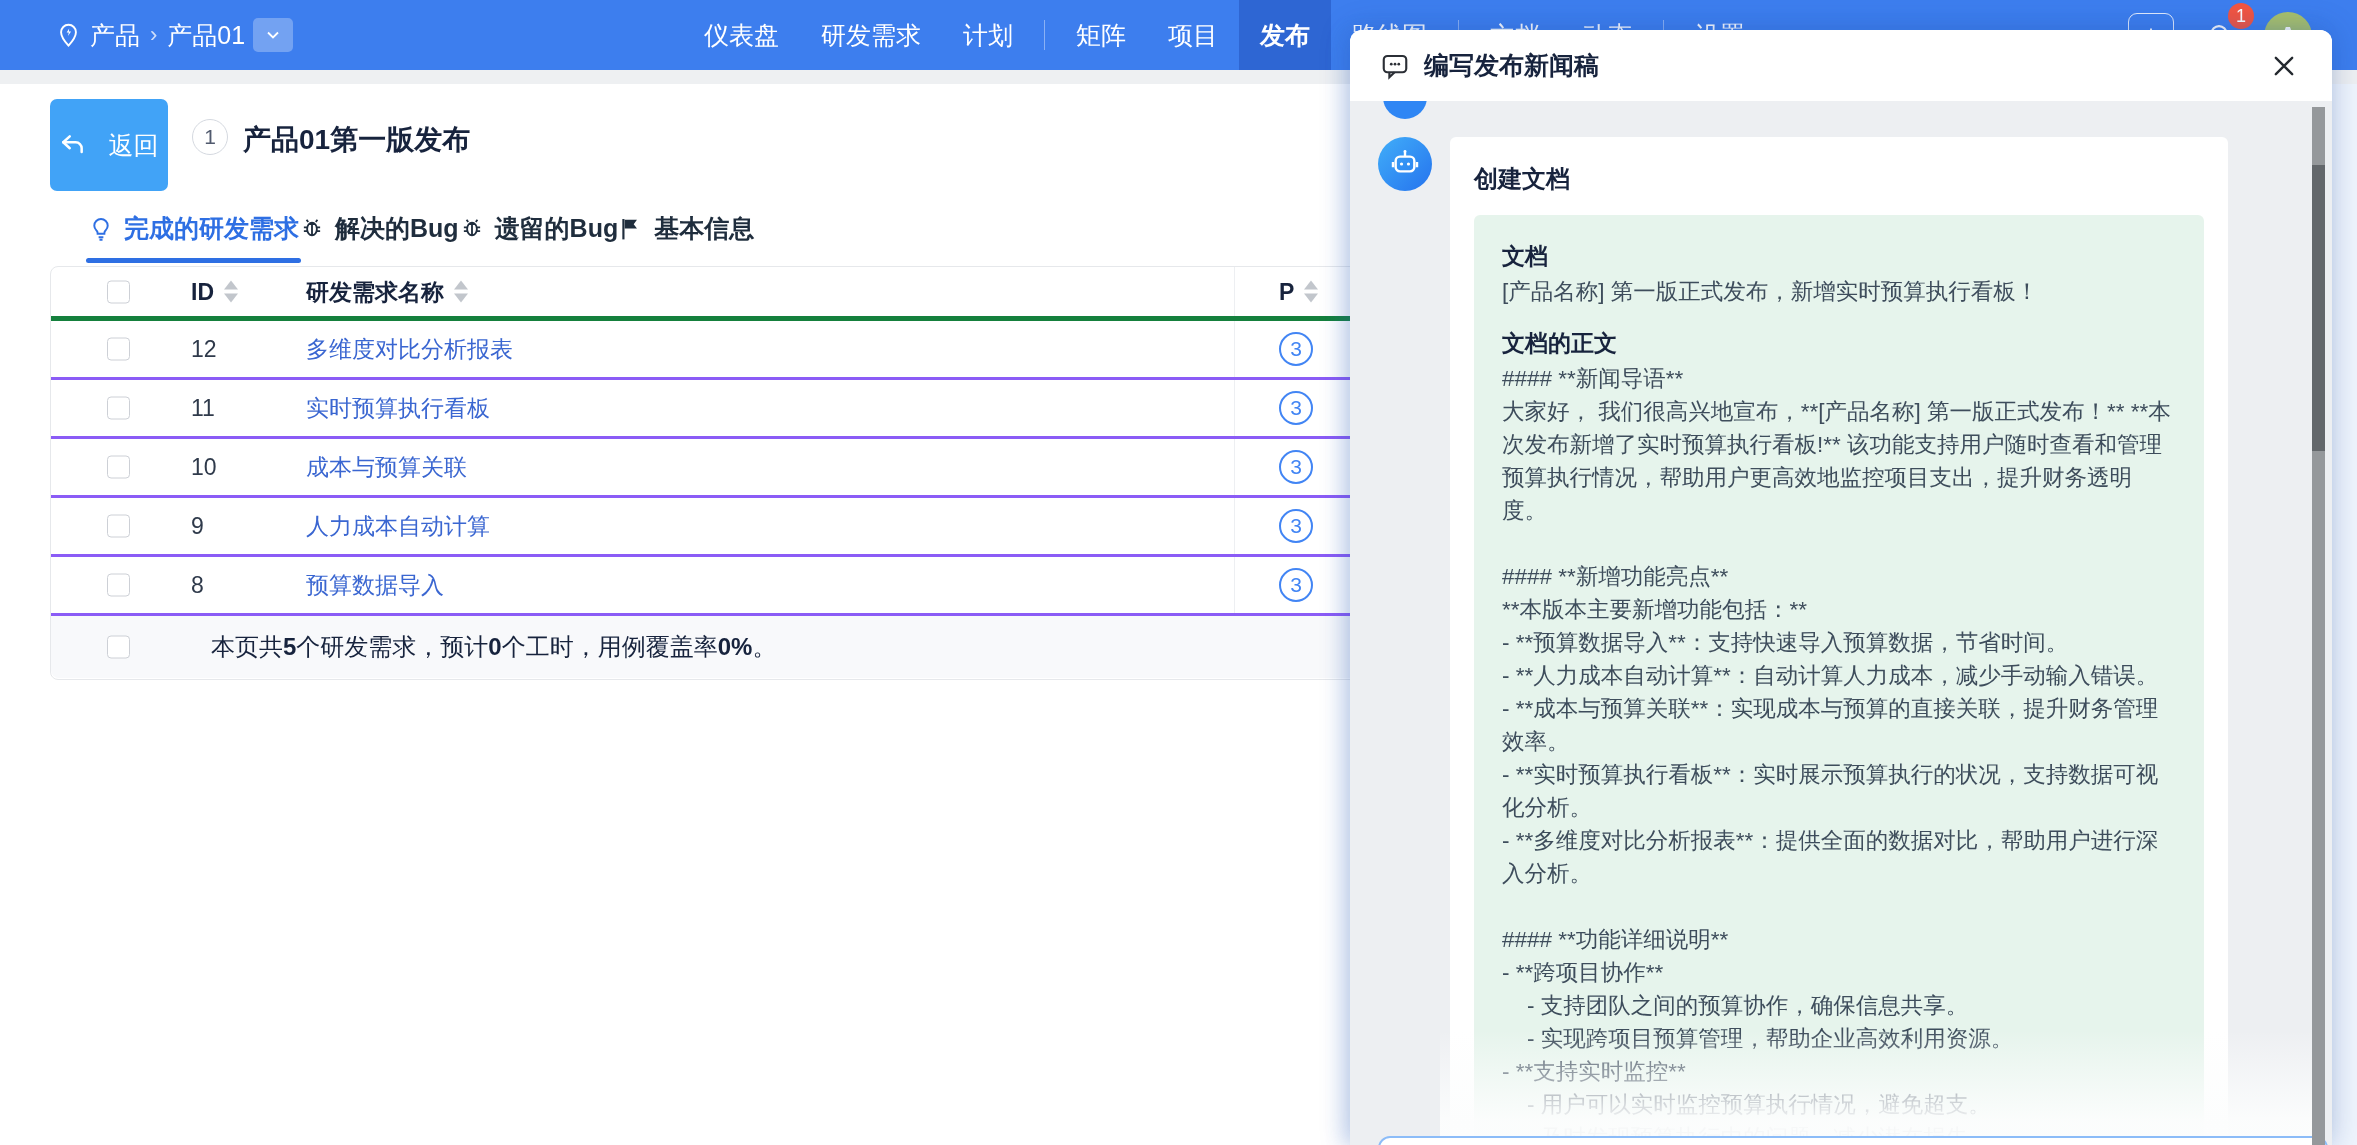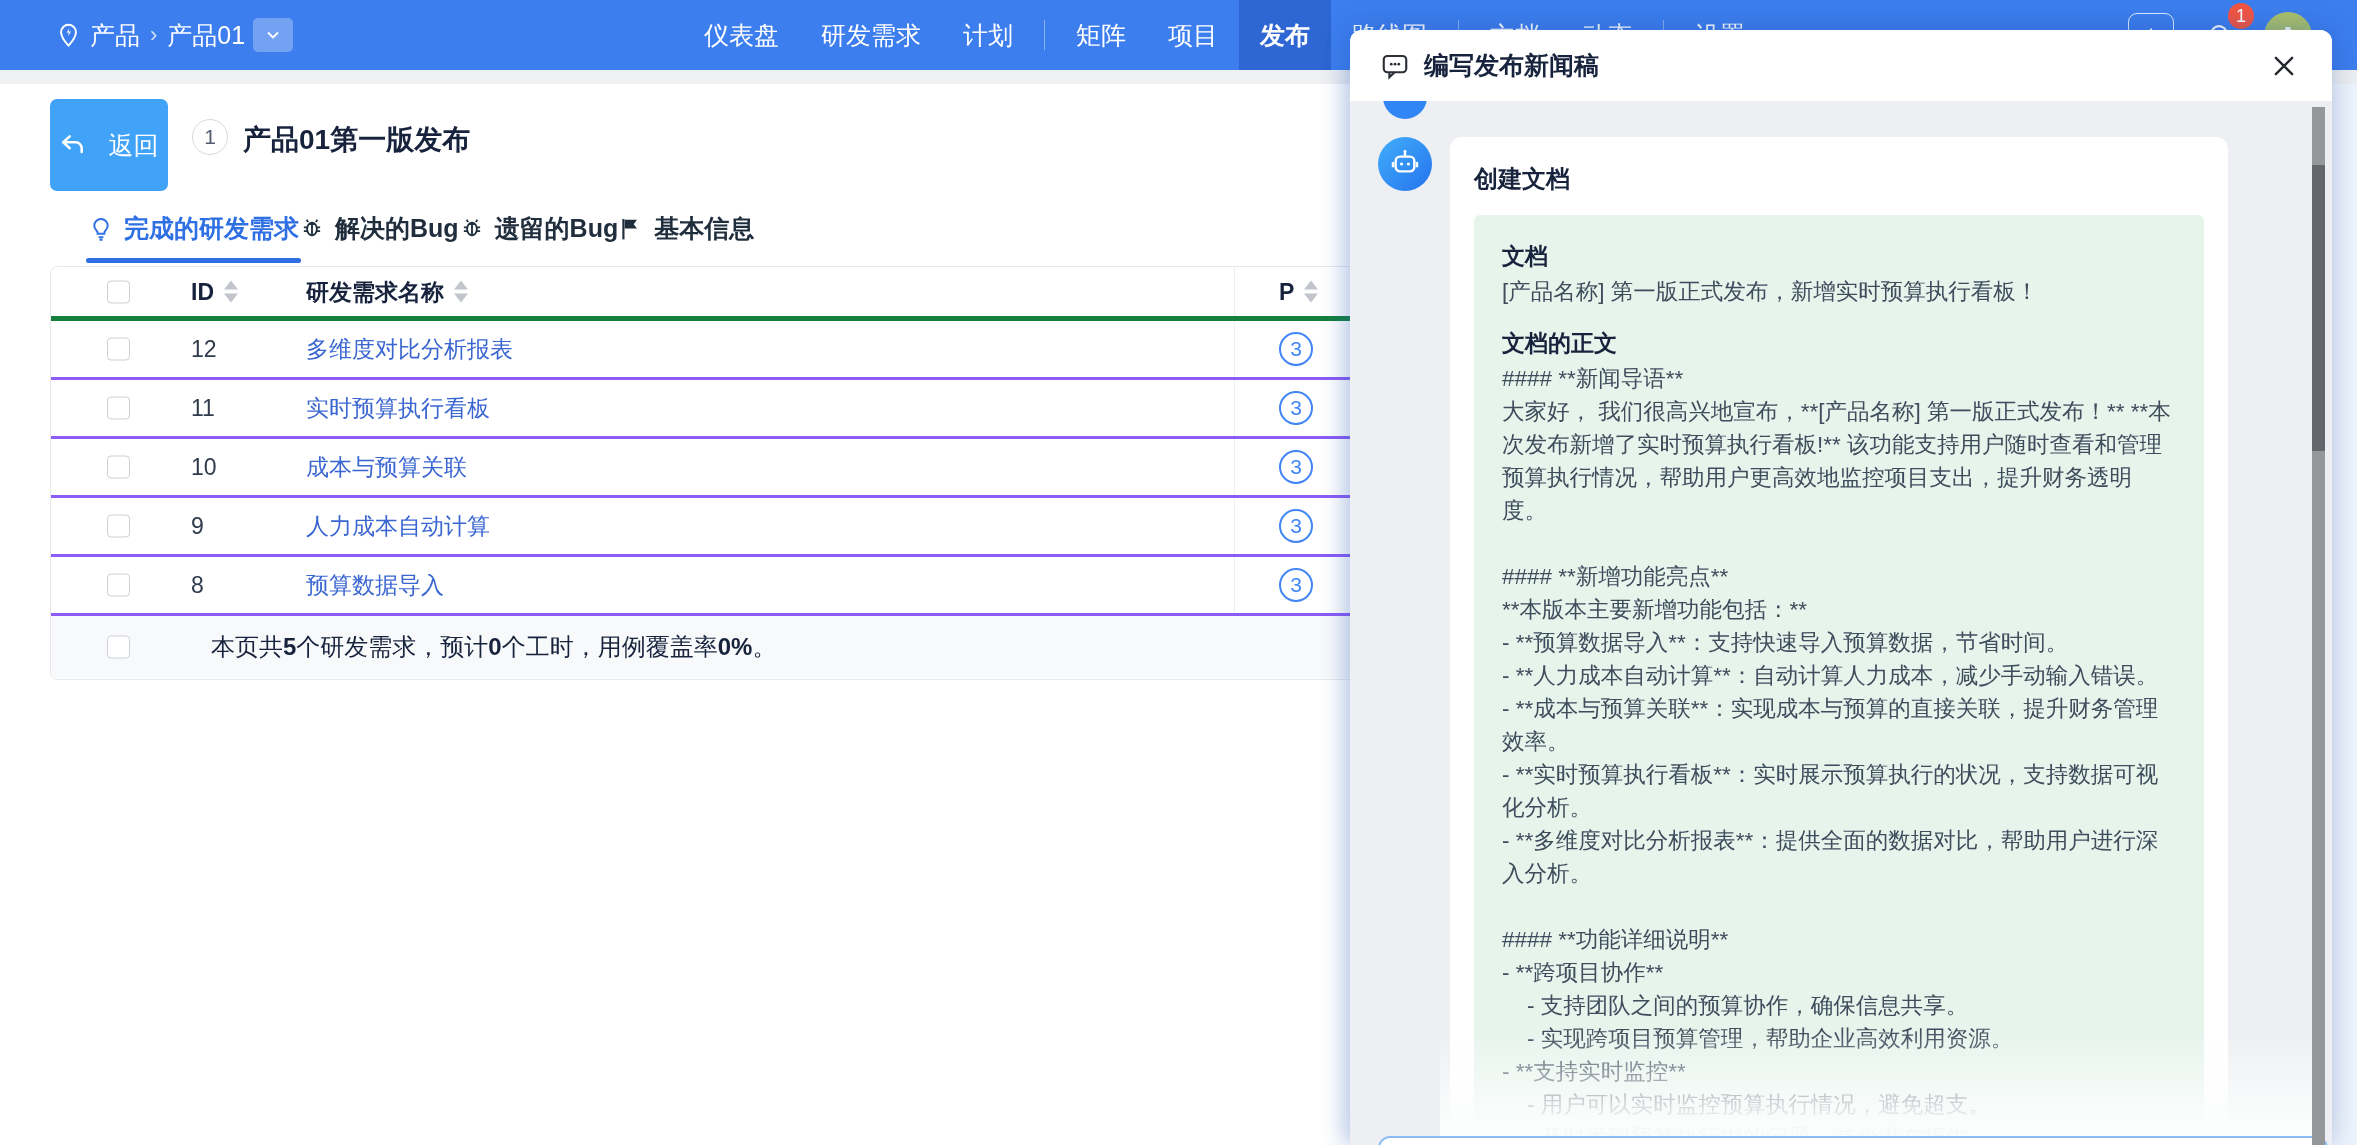--- a/index.html
+++ b/index.html
@@ -53,21 +53,21 @@
   .foot-b { font-weight:bold; }
 
   
   .panel { position:absolute; left:1350px; top:30px; width:982px; height:1115px; background:#fff; border-radius:12px 12px 0 0; z-index:10; box-shadow:0 0 30px rgba(20,60,140,.28), -8px 0 18px rgba(61,126,238,.15); }
   .panel-head { position:relative; height:71px; display:flex; align-items:center; padding:0 30px; background:#fff; border-radius:12px 12px 0 0; }
   .panel-title { font-size:25px; font-weight:bold; color:#17233D; margin-left:14px; }
   .panel-close { margin-left:auto; width:36px; height:36px; display:flex; align-items:center; justify-content:center; cursor:pointer; }
   .panel-body { position:absolute; left:0; top:71px; width:982px; height:1044px; background:#EDEFF2; overflow:hidden; }
   .peek-avatar { position:absolute; left:33px; top:-26px; width:44px; height:44px; border-radius:50%; background:#2F86F4; }
   .bot-avatar { position:absolute; left:28px; top:36px; width:54px; height:54px; border-radius:50%; background:linear-gradient(135deg,#41AEF9,#2573EE); display:flex; align-items:center; justify-content:center; }
-  .msg-card { position:absolute; left:100px; top:36px; width:778px; height:1008px; background:#fff; border-radius:12px; padding:26px 24px; }
+  .msg-card { position:absolute; left:100px; top:36px; width:778px; height:1008px; background:#fff; border-radius:6px; padding:26px 24px; }
   .msg-title { font-size:24px; font-weight:bold; color:#17233D; }
   .doc-box { margin-top:20px; background:#E6F4EC; border-radius:6px; padding:22px 28px 28px 28px; color:#3E4D5C; font-size:22.5px; }
   .doc-h { font-size:23px; font-weight:bold; color:#17233D; line-height:38px; }
   .doc-sub { line-height:33px; white-space:pre-wrap; }
   .doc-h2 { margin-top:16px; }
   .doc-line { line-height:33px; min-height:33px; white-space:pre-wrap; }
   .fade { position:absolute; left:90px; right:10px; bottom:0; height:115px; background:linear-gradient(to bottom, rgba(250,252,251,0), rgba(252,253,253,.97) 80%); z-index:5; }
   .chat-input { position:absolute; left:28px; top:1035px; width:950px; height:42px; border:2px solid #8CBCF8; border-radius:12px; background:#fff; z-index:6; font-family:inherit; font-size:22px; padding:0 16px; color:#333; }
   .scrollbar-track { position:absolute; right:7px; top:6px; width:13px; bottom:0; background:#95989B; z-index:7; }
   .scrollbar-thumb { position:absolute; left:0; top:58px; width:13px; height:286px; background:#63676B; cursor:grab; }

